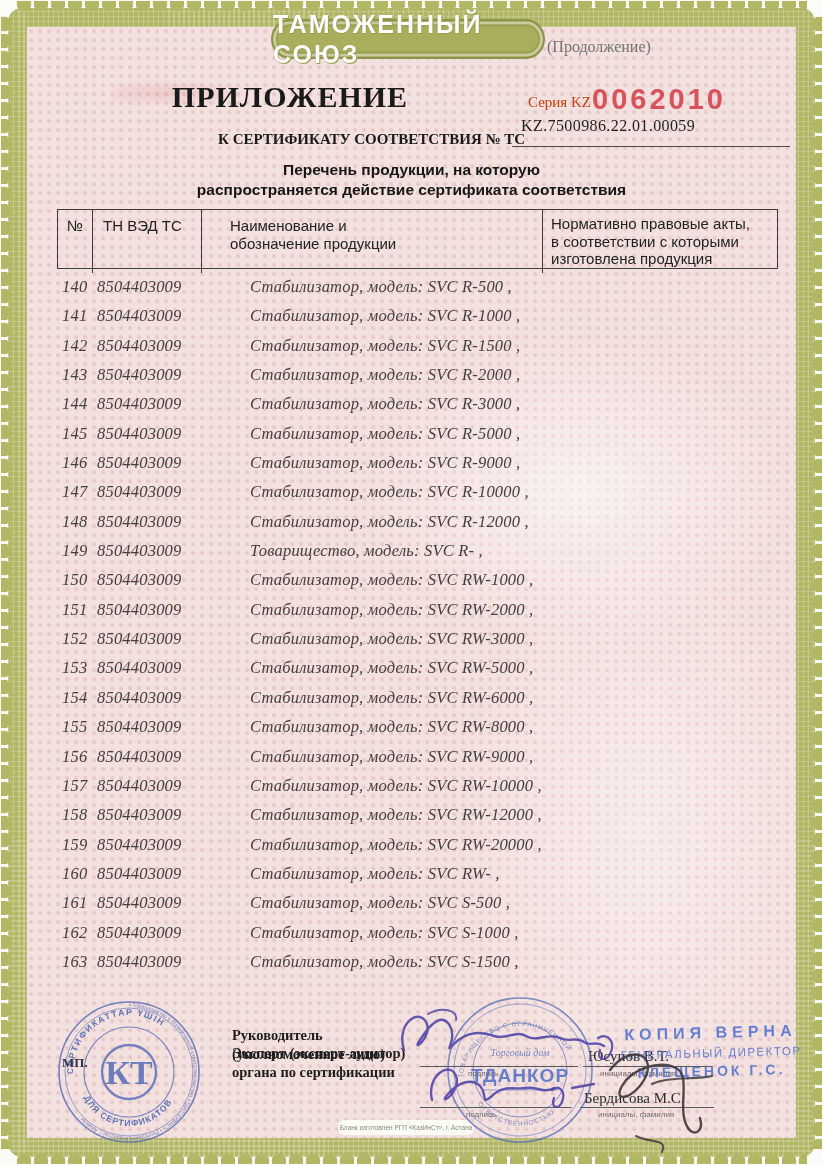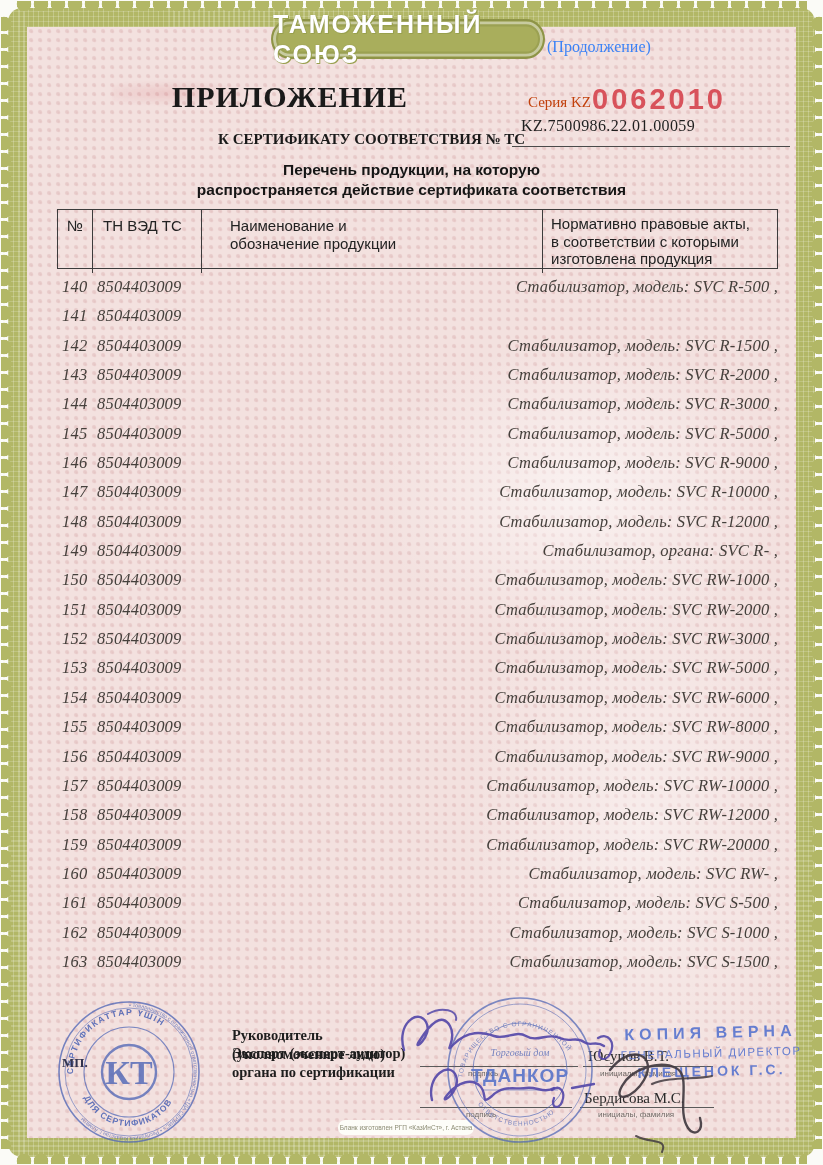--- a/index.html
+++ b/index.html
@@ -41,21 +41,21 @@
     filter:blur(1px); z-index:2; }
 
   
   .union-badge { position:absolute; left:271px; top:20px; width:274px; height:38px; z-index:3;
     background:#a9ae5c; border:2px solid #8e9447; border-radius:19px;
     box-shadow: inset 0 0 0 3px rgba(255,255,255,.45), inset 0 0 0 5px rgba(142,148,71,.5);
     display:flex; align-items:center; justify-content:center;
     color:#fff; font-family:"Liberation Sans",sans-serif; font-weight:bold;
     font-size:25px; letter-spacing:2px; text-shadow:0 0 1px #7f8540, 1px 1px 0 #9ba34f;
     transform:scaleY(1.05); }
-  .continuation { position:absolute; left:547px; top:38px; font-size:16px; color:#3b82f6; z-index:3; }
+  .continuation { position:absolute; left:547px; top:38px; font-size:16px; color:#737373; z-index:3; }
 
   .doc-title { position:absolute; left:0; top:80px; width:580px; text-align:center; z-index:2;
     font-weight:bold; font-size:30px; letter-spacing:1px; color:#1a1a1a; }
   .series-label { position:absolute; left:528px; top:94px; font-size:15px; color:#c2410c; z-index:2; }
   .series-number { position:absolute; left:592px; top:83px; z-index:2;
     font-family:Liberation Sans, sans-serif; font-size:29px; letter-spacing:3px;
     color:#d8525b; font-weight:bold; }
   .cert-number { position:absolute; left:521px; top:117px; font-size:16px; color:#1f1f1f; z-index:2; letter-spacing:.4px; }
   .cert-line-label { position:absolute; left:218px; top:131px; font-size:15px; font-weight:bold; color:#1a1a1a; z-index:2; }
   .cert-underline { position:absolute; left:512px; top:146px; width:278px; border-bottom:1.4px solid #4a4a4a; z-index:2; }
@@ -73,21 +73,21 @@
   .c-no { text-align:center; padding-top:7px !important; }
   .c-code { padding-top:7px !important; padding-left:10px !important; }
   .c-name { padding-left:28px !important; padding-top:7px !important; }
   .c-acts { padding-top:5px !important; line-height:17.5px !important; }
 
   .rows { position:absolute; left:57px; top:277px; width:721px; z-index:2;
     font-size:16.5px; color:#45403c; letter-spacing:.2px;font-style:italic; }
   .row { display:flex; height:29.35px; align-items:flex-start; }
   .row .no   { width:40px; padding-left:5px; }
   .row .code { width:113px; }
-  .row .name { flex:1; padding-left:40px;text-align:right; }
+  .row .name { flex:1; padding-left:40px; }
 
   
   .f-label { position:absolute; font-weight:bold; font-size:14.5px; color:#1e1e1e; line-height:18.5px; z-index:2; }
   .lbl-head { left:232px; top:1026px; }
   .lbl-expert { left:232px; top:1044px; }
   .mp-label { position:absolute; left:62px; top:1055px; font-weight:bold; font-size:13px; color:#31324e; z-index:4; }
 
   .sig-line { position:absolute; border-bottom:1.2px solid #5a5a5a; z-index:2; }
   .sl-1 { left:420px; top:1066px; width:158px; }
   .sl-2 { left:420px; top:1107px; width:152px; }
@@ -166,20 +166,21 @@
 
   <div class="rows">
       <div class="row">
       <span class="no">140</span>
       <span class="code">8504403009</span>
       <span class="name">Стабилизатор, модель: SVC R-500 ,</span>
     </div>
       <div class="row">
       <span class="no">141</span>
       <span class="code">8504403009</span>
+      <span class="name">Стабилизатор, модель: SVC R-1000 ,</span>
     </div>
       <div class="row">
       <span class="no">142</span>
       <span class="code">8504403009</span>
       <span class="name">Стабилизатор, модель: SVC R-1500 ,</span>
     </div>
       <div class="row">
       <span class="no">143</span>
       <span class="code">8504403009</span>
       <span class="name">Стабилизатор, модель: SVC R-2000 ,</span>
@@ -205,21 +206,21 @@
       <span class="name">Стабилизатор, модель: SVC R-10000 ,</span>
     </div>
       <div class="row">
       <span class="no">148</span>
       <span class="code">8504403009</span>
       <span class="name">Стабилизатор, модель: SVC R-12000 ,</span>
     </div>
       <div class="row">
       <span class="no">149</span>
       <span class="code">8504403009</span>
-      <span class="name">Стабилизатор, органа: SVC R- ,</span>
+      <span class="name">Товарищество, модель: SVC R- ,</span>
     </div>
       <div class="row">
       <span class="no">150</span>
       <span class="code">8504403009</span>
       <span class="name">Стабилизатор, модель: SVC RW-1000 ,</span>
     </div>
       <div class="row">
       <span class="no">151</span>
       <span class="code">8504403009</span>
       <span class="name">Стабилизатор, модель: SVC RW-2000 ,</span>

